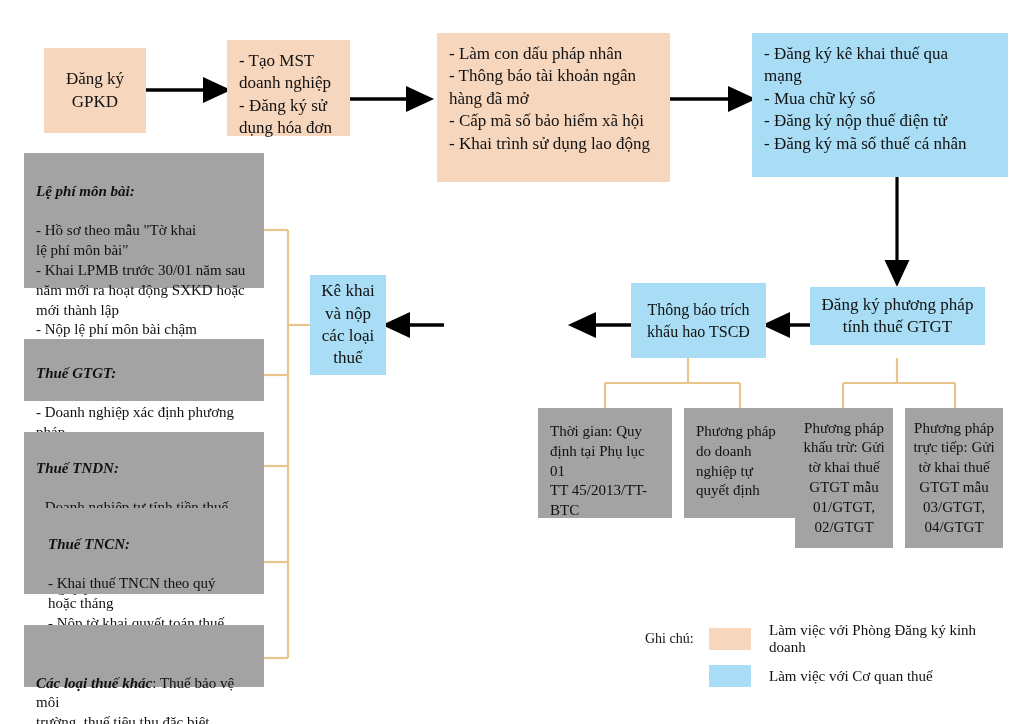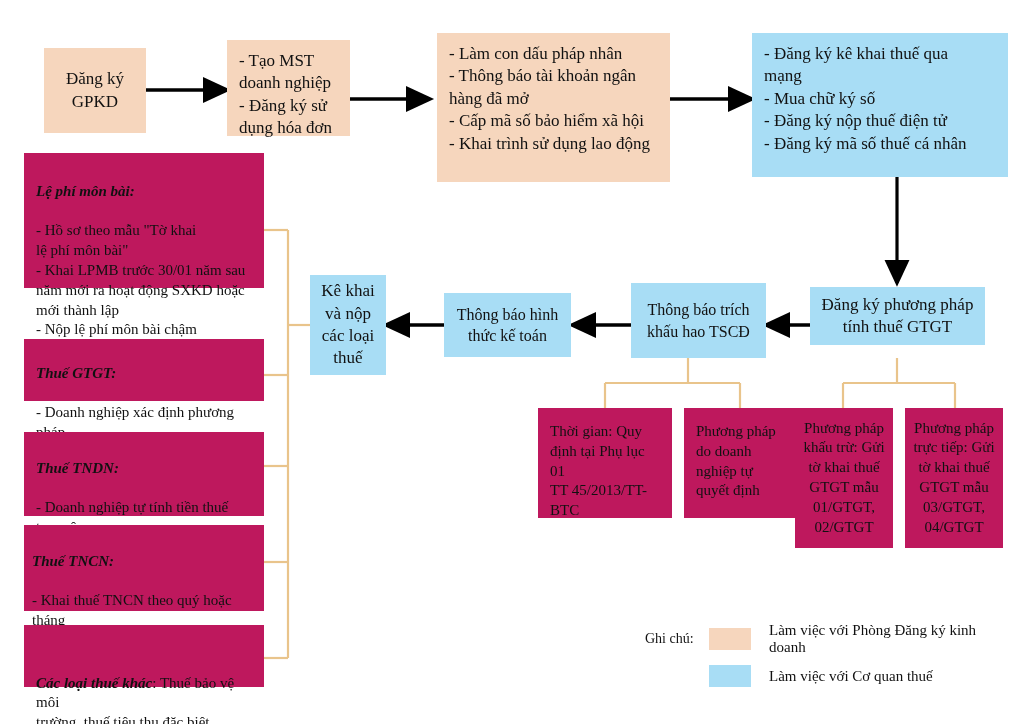--- a/index.html
+++ b/index.html
@@ -17,21 +17,21 @@
   }
   .node {
     position: absolute;
     box-sizing: border-box;
     color: #111111;
     line-height: 1.32;
     white-space: pre-line;
   }
   .peach { background: #F6D6BD; }
   .blue  { background: #A8DDF5; }
-  .gray  { background: #be185d; }
+  .gray  { background: #a3a3a3; }
 
   .n-center {
     display: flex;
     align-items: center;
     justify-content: center;
     text-align: center;
   }
   .n-leftop {
     text-align: left;
   }
@@ -167,41 +167,39 @@
 tính thuế theo Hồ sơ khai thuế GTGT</div>
   </div>
 
   <div class="node gray n-leftop fs15" style="left:24px; top:432px; width:240px; height:84px; padding:7px 12px;">
     <div class="side-title">Thuế TNDN:</div>
     <div>- Doanh nghiệp tự tính tiền thuế tạm nộp
 - Không phải nộp tờ khai thuế tạm tính
 hàng quý</div>
   </div>
 
-  <div class="node gray n-leftop fs15" style="left:24px; top:525px; width:240px; height:86px; padding:7px 8px;">
+  <div class="node gray n-leftop fs15" style="left:24px; top:508px; width:240px; height:86px; padding:7px 24px;">
     <div class="side-title">Thuế TNCN:</div>
     <div>- Khai thuế TNCN theo quý hoặc tháng
 - Nộp tờ khai quyết toán thuế TNCN
 năm theo mẫu 05/QTT-TNCN</div>
   </div>
 
   <div class="node gray n-leftop fs15" style="left:24px; top:625px; width:240px; height:62px; padding:9px 12px;">
     <div>
       <span class="side-title">Các loại thuế khác</span><span>: Thuế bảo vệ môi
 trường, thuế tiêu thụ đặc biệt</span>
     </div>
   </div>
 
   <div class="node blue n-center fs17" style="left:310px; top:275px; width:76px; height:100px; padding:6px 6px;">Kê khai
 và nộp
 các loại
 thuế</div>
 
-  <div class="node blue n-center fs16" style="left:444px; top:293px; width:127px; height:64px; padding:6px 8px;">Thông báo hình
-thức kế toán</div>
 
   <div class="node blue n-center fs16" style="left:631px; top:283px; width:135px; height:75px; padding:6px 8px;">Thông báo trích
 khấu hao TSCĐ</div>
 
   <div class="node blue n-center fs17" style="left:810px; top:287px; width:175px; height:58px; padding:6px 8px;">Đăng ký phương pháp
 tính thuế GTGT</div>
 
   <div class="node gray n-leftop fs15" style="left:538px; top:408px; width:134px; height:110px; padding:14px 12px;">Thời gian: Quy
 định tại Phụ lục 01
 TT 45/2013/TT-

